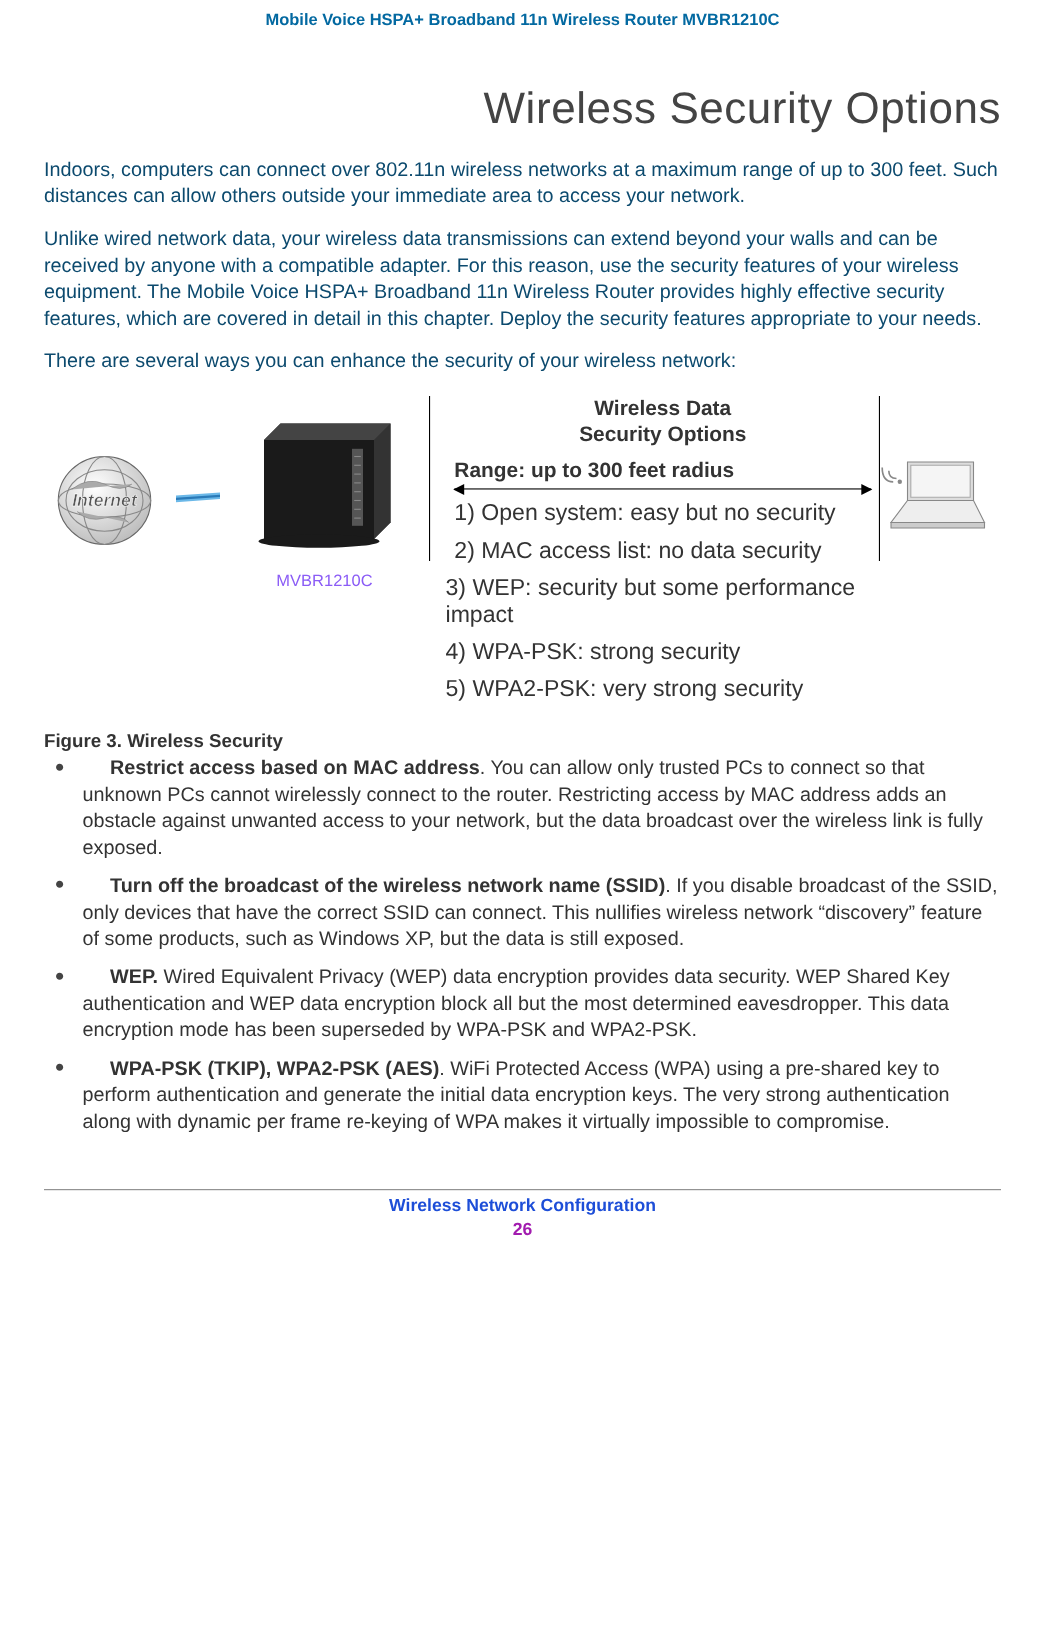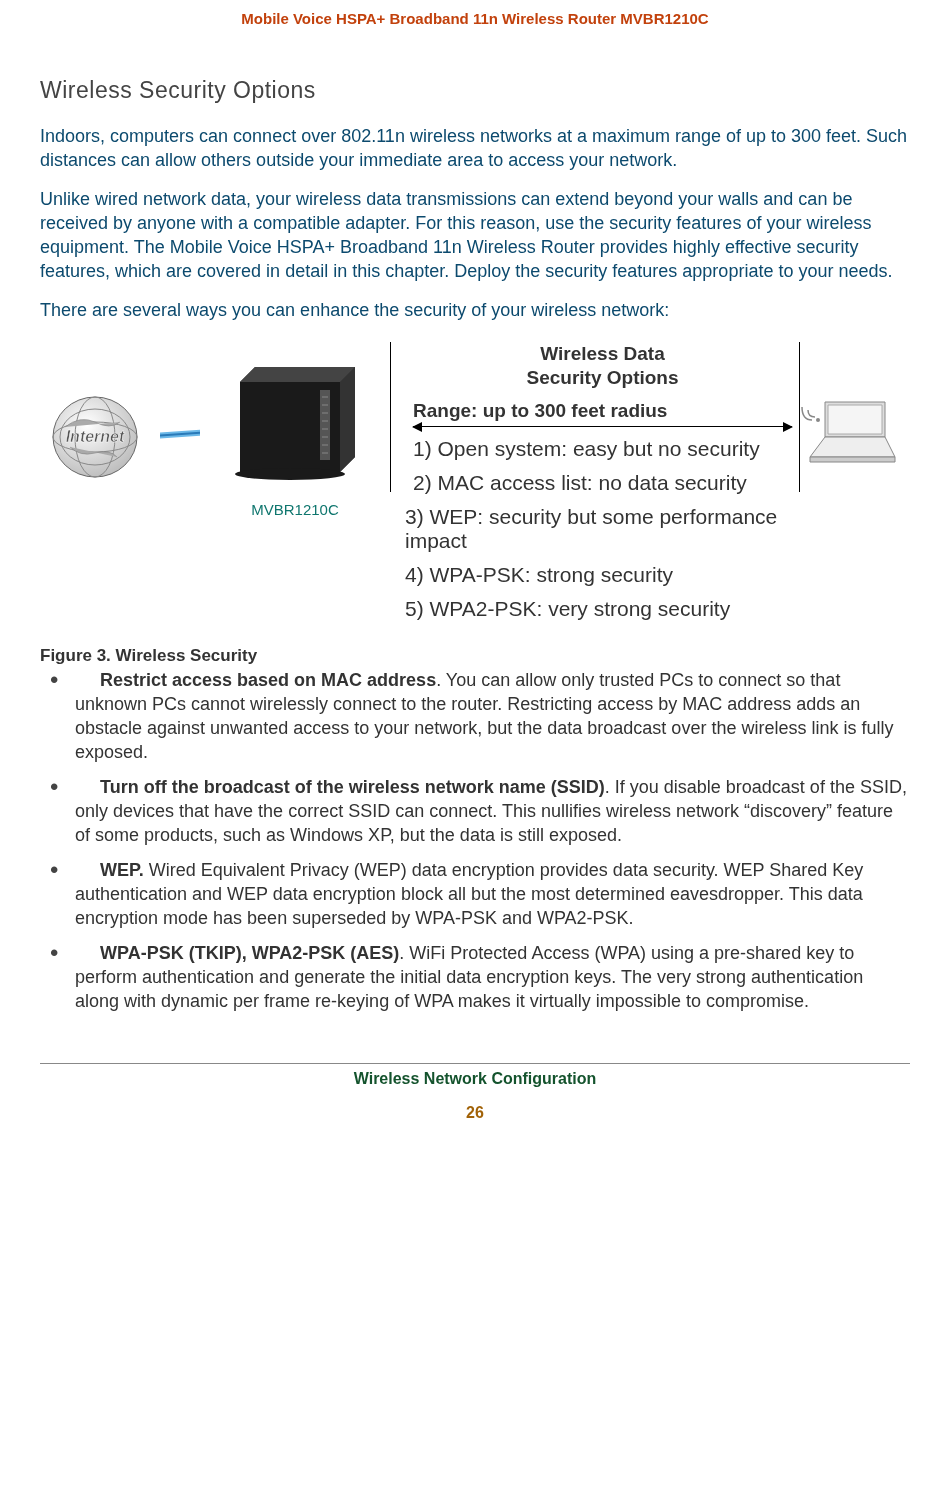--- a/index.html
+++ b/index.html
@@ -11,30 +11,31 @@
     width: 950px;
   }
   .page {
     padding: 10px 40px 20px 40px;
     box-sizing: border-box;
   }
   .doc-header {
     text-align: center;
     font-weight: bold;
     font-size: 15px;
-    color: #c2410c;
+    color: #0369a1;
     margin-bottom: 50px;
   }
   h1.section-title {
     font-family: "Arial", sans-serif;
     font-weight: 300;
-    font-size: 23px;
+    font-size: 40px;
     color: #444;
     margin: 0 0 20px 0;
     letter-spacing: 0.5px;
+    text-align: right;
   }
   p.body-text {
     font-size: 18px;
     line-height: 1.35;
     color: #0c4a6e;
     margin: 0 0 14px 0;
   }
   .diagram {
     margin: 20px 0 10px 0;
     position: relative;
@@ -91,21 +92,21 @@
   }
   .arrow-line::before { left: -1px; border-right: 10px solid #000; }
   .arrow-line::after { right: -1px; border-left: 10px solid #000; }
   .option-line {
     font-size: 21px;
     color: #333;
     margin: 10px 0;
   }
   .router-label {
     font-size: 15px;
-    color: #0f766e;
+    color: #8b5cf6;
     margin-top: 5px;
   }
   .figure-caption {
     font-weight: bold;
     font-size: 17px;
     margin: 15px 0 2px 0;
   }
   ul.bullet-list {
     list-style: none;
     padding: 0;
@@ -131,27 +132,27 @@
   .bold { font-weight: bold; margin-left: 25px; }
   .footer {
     margin-top: 50px;
     border-top: 1px solid #888;
     padding-top: 6px;
     text-align: center;
   }
   .footer-title {
     font-weight: bold;
     font-size: 16px;
-    color: #14532d;
+    color: #1d4ed8;
   }
   .footer-page {
     font-weight: bold;
     font-size: 16px;
-    color: #a16207;
-    margin-top: 16px;
+    color: #a21caf;
+    margin-top: 4px;
   }
   .vline-container {
     position: relative;
   }
   .vline-left {
     position: absolute;
     left: 0; top: 0; bottom: 0;
     border-left: 1px solid #000;
     height: 150px;
   }

